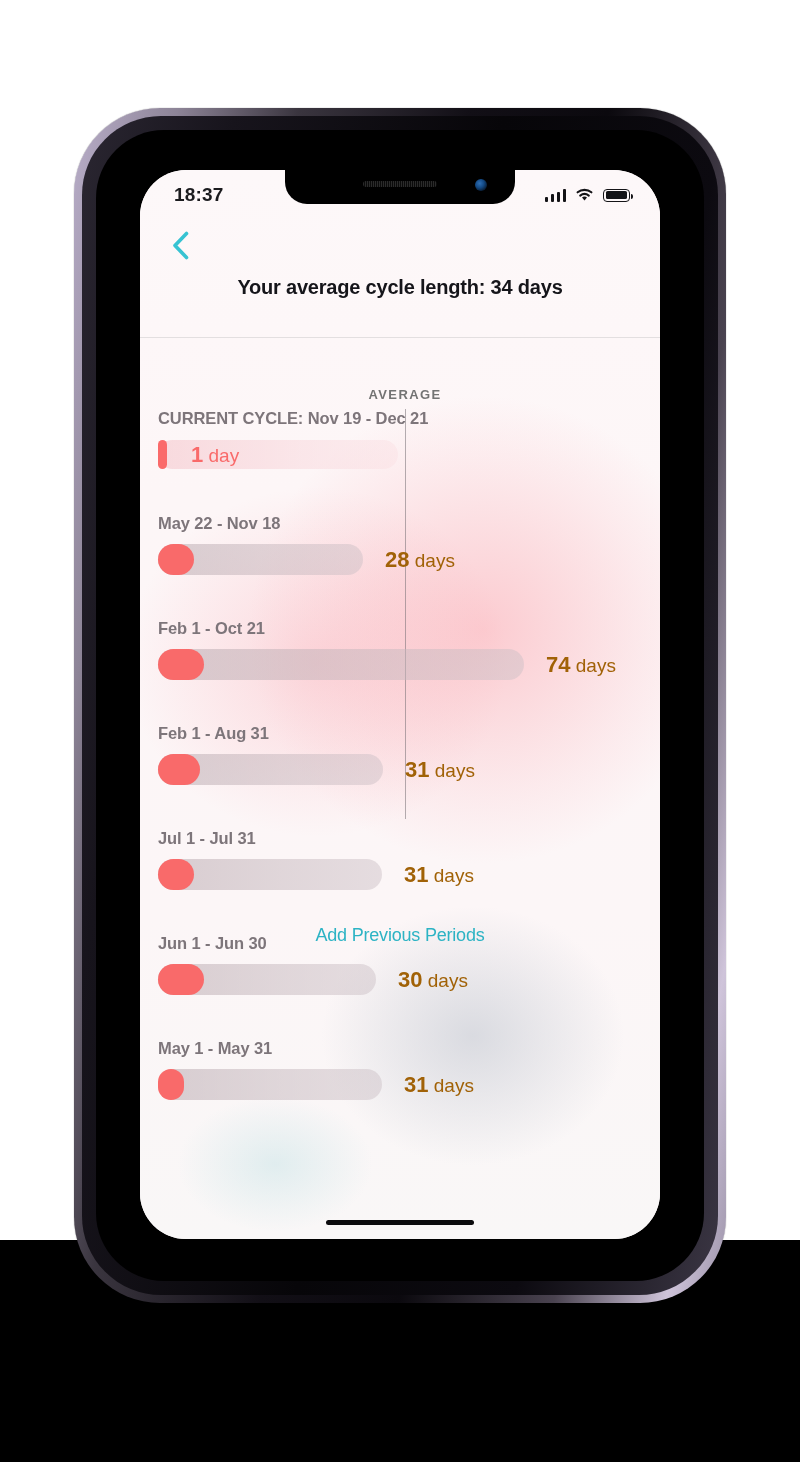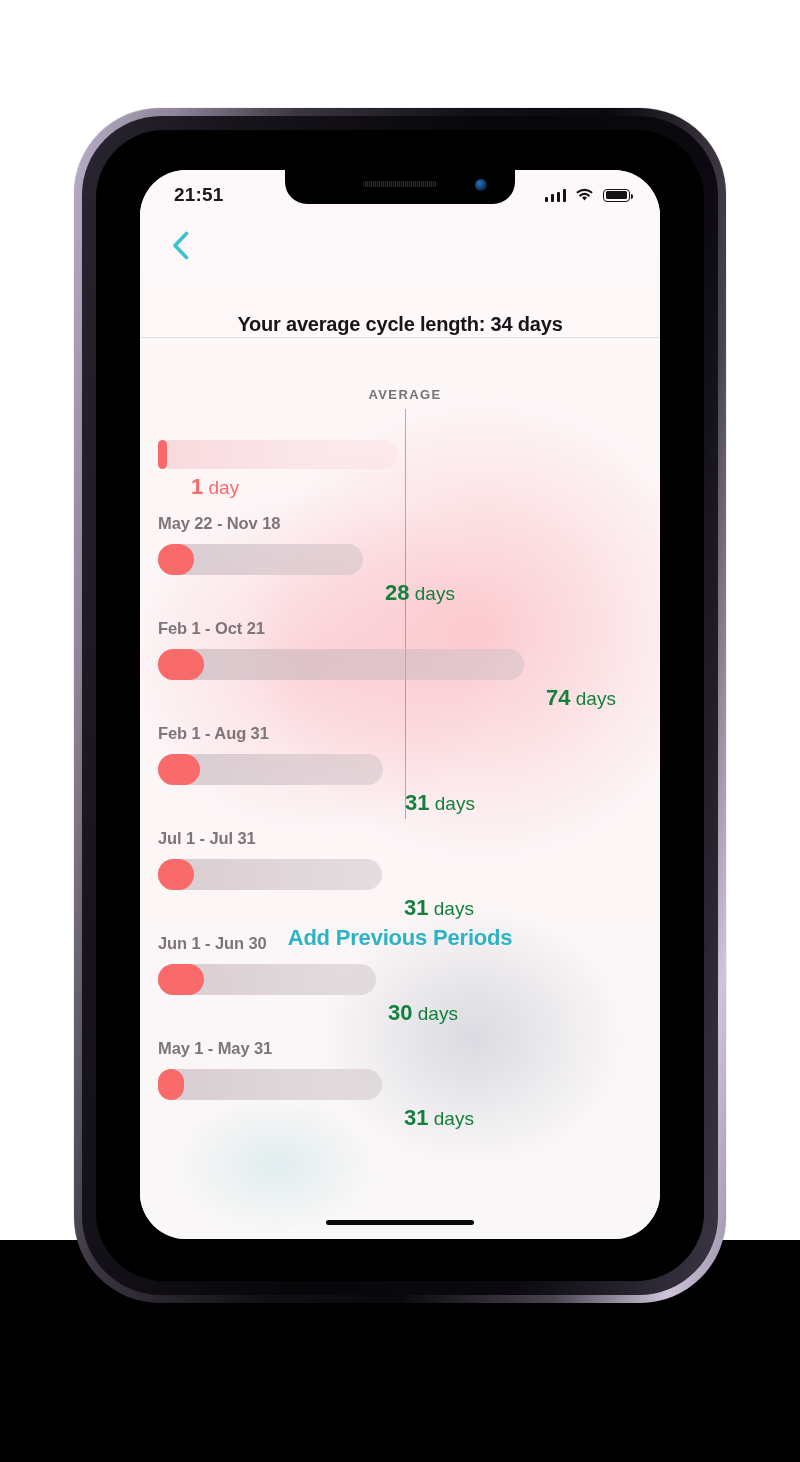--- a/index.html
+++ b/index.html
@@ -111,21 +111,21 @@
     position:absolute; left:18px; top:50%; transform:translateY(-50%);
     width:44px; height:44px; display:flex; align-items:center; justify-content:center;
     cursor:pointer;
   }
   .nav-title {
     width:100%; text-align:center; font-size:22px; font-weight:700; color:#15151a;
     letter-spacing:-.2px;
   }
   .subtitle-wrap {
     position:absolute; left:0; top:106px; width:100%; height:60px; z-index:7;
-    display:flex; align-items:flex-end; justify-content:center;
+    display:flex; align-items:flex-start; justify-content:center;
   }
   .subtitle { font-size:20px; font-weight:700; color:#15151a; letter-spacing:-.2px; }
   .divider {
     position:absolute; left:0; top:167px; width:100%; height:1px; background:#e3dfe0; z-index:7;
   }
 
   
   .chart { position:absolute; left:0; top:167px; right:0; bottom:0; z-index:6; }
   .avg-label {
     position:absolute; top:50px; left:265px; transform:translateX(-50%);
@@ -153,34 +153,34 @@
   .bar.light {
     background:linear-gradient(90deg, rgba(245,200,206,.62) 0%, rgba(248,214,219,.5) 60%, rgba(250,222,226,.42) 100%);
     height:29px; border-radius:15px;
   }
   .period-cap {
     position:absolute; left:0; top:0; height:100%;
     background:#f96a6a; border-radius:16px;
   }
   .period-cap.thin { background:#fa6a6a; border-radius:5px; }
   .bar-value {
-    position:absolute; white-space:nowrap; font-size:19px; color:#15803d;
-    top:50%; transform:translateY(-50%);margin-top:33px;
+    position:absolute; white-space:nowrap; font-size:19px; color:#a16207;
+    top:50%; transform:translateY(-50%);
   }
   .bar-value b { font-size:22px; font-weight:700; }
   .bar-value span { font-weight:400; font-size:19px; }
   .inline-value {
     position:absolute; top:50%; transform:translateY(-50%);
     font-size:19px; color:#f96a6a; white-space:nowrap;
   }
   .inline-value b { font-size:22px; font-weight:700; }
 
   .add-link {
     position:absolute; left:0; top:588px; width:100%; text-align:center;
-    font-size:22px; font-weight:700; color:#2cb3c4; letter-spacing:-.2px; cursor:pointer;
+    font-size:18px; font-weight:400; color:#2cb3c4; letter-spacing:-.2px; cursor:pointer;
   }
 
   .home-indicator {
     position:absolute; left:50%; transform:translateX(-50%); bottom:14px;
     width:148px; height:5.5px; border-radius:3px; background:#0b0b0d; z-index:9;
   }
 </style>
 </head>
 <body>
 
@@ -200,21 +200,21 @@
         <div class="screen">
 
           <div class="glow"></div>
 
           <div class="notch">
             <div class="speaker"></div>
             <div class="camera"></div>
           </div>
 
           <div class="statusbar">
-            <div class="clock">21:51</div>
+            <div class="clock">18:37</div>
             <div class="status-icons">
               <div class="bars">
                 <i></i>
                   <i></i>
                   <i></i>
                   <i></i>
               </div>
               <svg width="19" height="14" viewBox="0 0 19 14">
                 <path d="M9.5 12.6l2.5-3.1a3.9 3.9 0 0 0-5 0z" fill="#141417"></path>
                 <path d="M2.6 4.3A10.9 10.9 0 0 1 16.4 4.3" stroke="#141417" stroke-width="2.1" fill="none" stroke-linecap="round"></path>
@@ -237,24 +237,25 @@
           <div class="subtitle-wrap">
             <div class="subtitle">Your average cycle length: 34 days</div>
           </div>
           <div class="divider"></div>
 
           <div class="chart">
             <div class="avg-label">AVERAGE</div>
             <div class="avg-line"></div>
             <div class="rows" id="rows">
                 <div class="row">
+                  <div class="row-label current">CURRENT CYCLE: Nov 19 - Dec 21</div>
                   <div class="bar-wrap">
                     <div class="bar light" style="width: 240px;">
                       <div class="period-cap thin" style="width: 9px;"></div>
-                      <div class="inline-value" style="left: 33px; margin-top: 32px;"><b>1</b> <span>day</span></div>
+                      <div class="inline-value" style="left: 33px;"><b>1</b> <span>day</span></div>
                     </div>
                   </div>
                 </div>
                 <div class="row">
                   <div class="row-label">May 22 - Nov 18</div>
                   <div class="bar-wrap">
                     <div class="bar" style="width: 205px;">
                       <div class="period-cap" style="width: 36px;"></div>
                     </div>
                     <div class="bar-value" style="left: 227px;"><b>28</b> <span>days</span></div>
@@ -286,21 +287,21 @@
                     </div>
                     <div class="bar-value" style="left: 246px;"><b>31</b> <span>days</span></div>
                   </div>
                 </div>
                 <div class="row">
                   <div class="row-label">Jun 1 - Jun 30</div>
                   <div class="bar-wrap">
                     <div class="bar" style="width: 218px;">
                       <div class="period-cap" style="width: 46px;"></div>
                     </div>
-                    <div class="bar-value" style="left: 230px;"><b>30</b> <span>days</span></div>
+                    <div class="bar-value" style="left: 240px;"><b>30</b> <span>days</span></div>
                   </div>
                 </div>
                 <div class="row">
                   <div class="row-label">May 1 - May 31</div>
                   <div class="bar-wrap">
                     <div class="bar" style="width: 224px;">
                       <div class="period-cap" style="width: 26px;"></div>
                     </div>
                     <div class="bar-value" style="left: 246px;"><b>31</b> <span>days</span></div>
                   </div>

